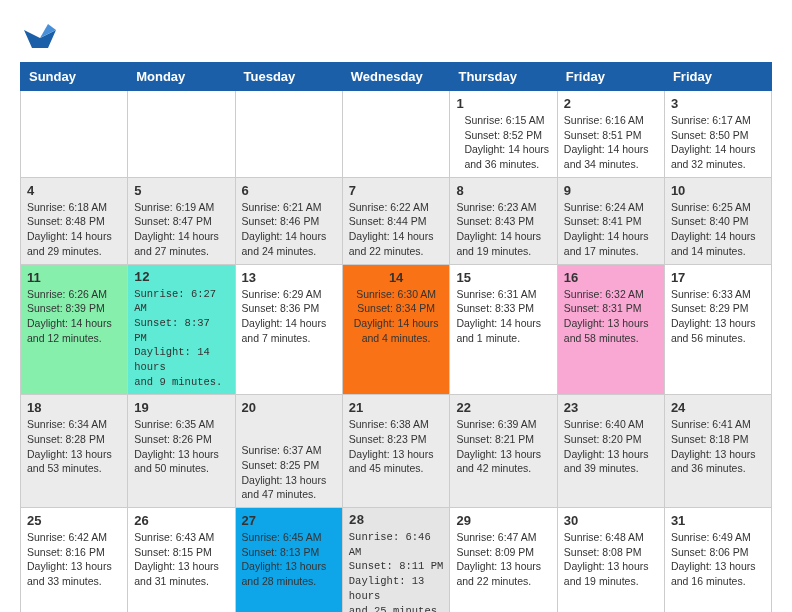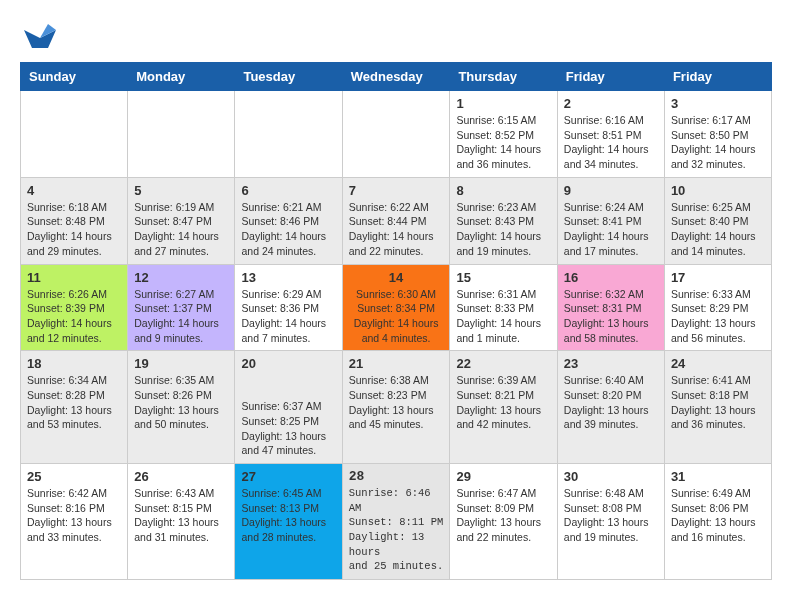--- a/index.html
+++ b/index.html
@@ -128,21 +128,21 @@
       </tr>
   </thead>
   <tbody id="calendar-body">
   <tr>
         <td style="background-color: rgb(255, 255, 255);"></td>
         <td style="background-color: rgb(255, 255, 255);"></td>
         <td style="background-color: rgb(255, 255, 255);"></td>
         <td style="background-color: rgb(255, 255, 255);"></td>
         <td style="background-color: rgb(255, 255, 255);">
           <span class="day-number">1</span>
-          <div class="day-info" style="white-space: pre-line;">Sunrise: 6:15 AM
+          <div class="day-info" style="white-space: pre-line; margin-left: 8px;">Sunrise: 6:15 AM
 Sunset: 8:52 PM
 Daylight: 14 hours
 and 36 minutes.</div>
         </td>
         <td style="background-color: rgb(255, 255, 255);">
           <span class="day-number">2</span>
           <div class="day-info" style="white-space: pre-line;">Sunrise: 6:16 AM
 Sunset: 8:51 PM
 Daylight: 14 hours
 and 34 minutes.</div>
@@ -200,31 +200,31 @@
         </td>
         <td style="background-color: rgb(235, 235, 235);">
           <span class="day-number">10</span>
           <div class="day-info" style="white-space: pre-line;">Sunrise: 6:25 AM
 Sunset: 8:40 PM
 Daylight: 14 hours
 and 14 minutes.</div>
         </td>
       </tr>
       <tr>
-        <td style="background-color: #bef264;">
+        <td style="background-color: #86efac;">
           <span class="day-number">11</span>
           <div class="day-info" style="white-space: pre-line;">Sunrise: 6:26 AM
 Sunset: 8:39 PM
 Daylight: 14 hours
 and 12 minutes.</div>
         </td>
-        <td style="background-color: #c4b5fd;">
+        <td style="background-color: #5eead4; font-family: Liberation Mono, monospace;">
           <span class="day-number">12</span>
           <div class="day-info" style="white-space: pre-line;">Sunrise: 6:27 AM
-Sunset: 1:37 PM
+Sunset: 8:37 PM
 Daylight: 14 hours
 and 9 minutes.</div>
         </td>
         <td style="background-color: rgb(255, 255, 255);">
           <span class="day-number">13</span>
           <div class="day-info" style="white-space: pre-line;">Sunrise: 6:29 AM
 Sunset: 8:36 PM
 Daylight: 14 hours
 and 7 minutes.</div>
         </td>

